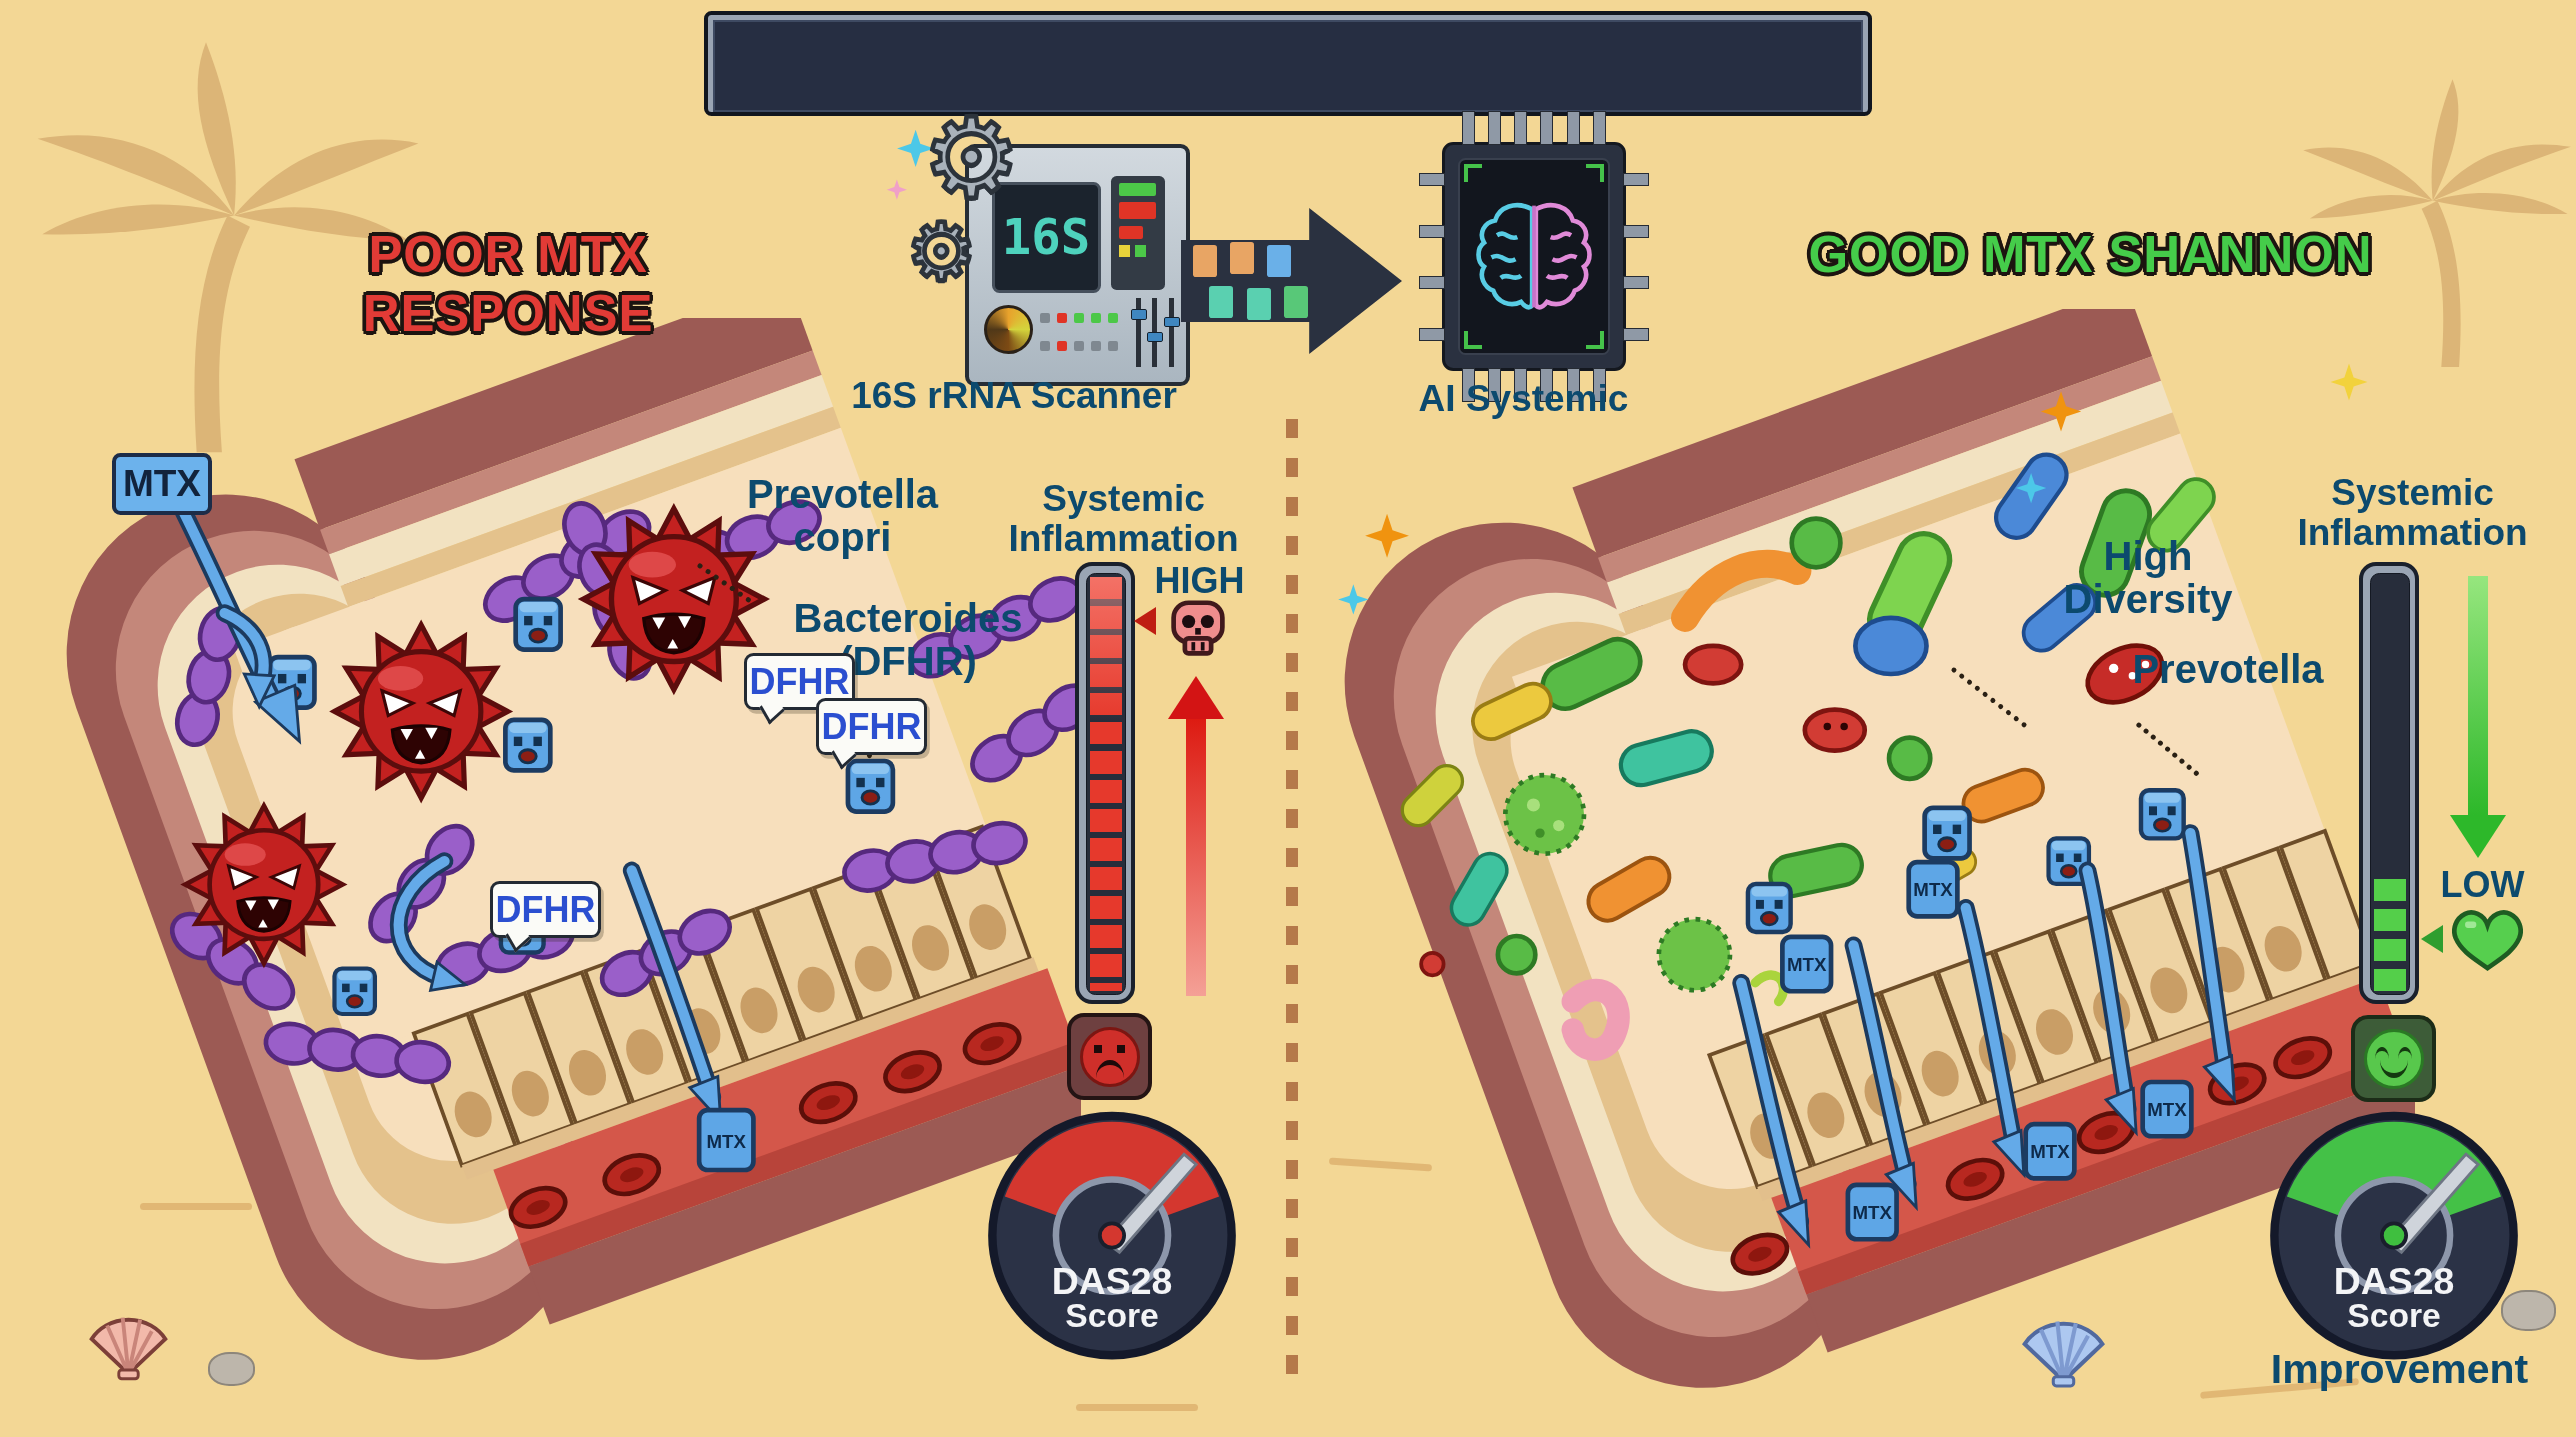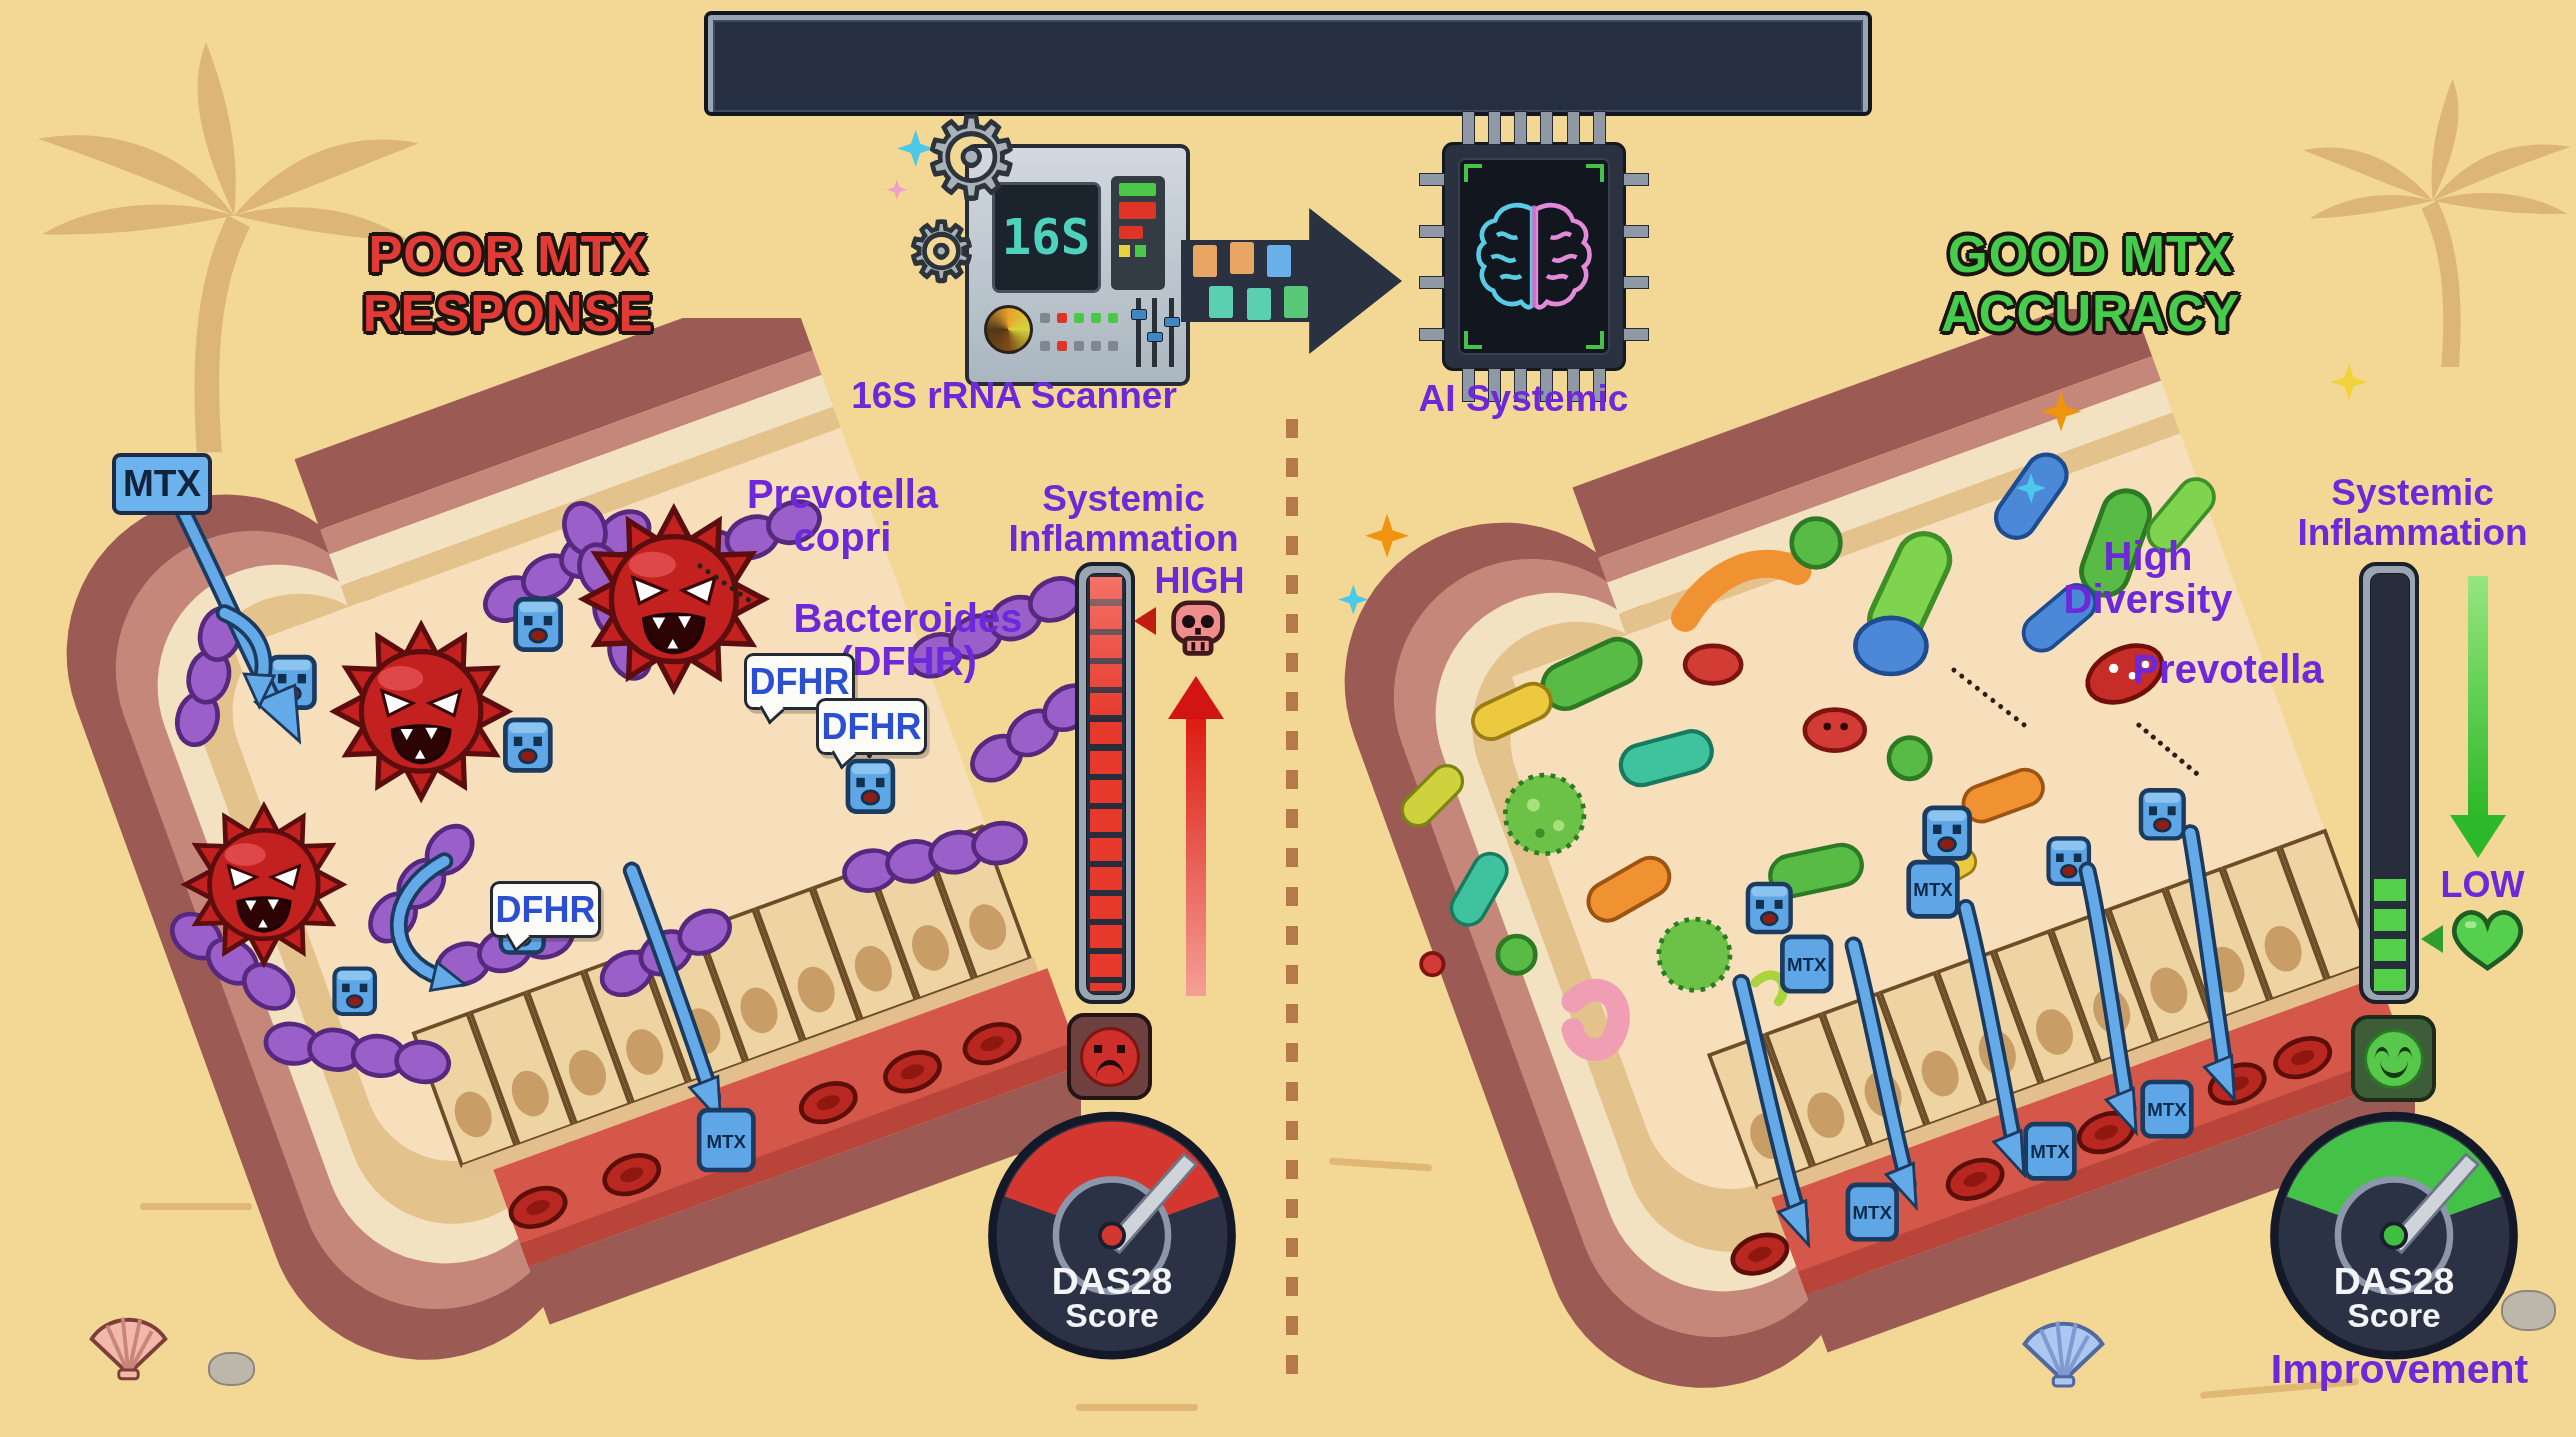--- a/index.html
+++ b/index.html
@@ -1,19 +1,19 @@
 <!DOCTYPE html>
 <html style="font-size:15px"><head>
 <meta charset="utf-8">
 <style>
   html,body{margin:0;padding:0;background:#f3d795;}
   #stage{position:relative;width:2576px;height:1438px;background:#f3d795;overflow:hidden;
          font-family:"Liberation Sans",sans-serif;}
   .abs{position:absolute;}
-  .lbl{font-weight:bold;color:#6d28d9;text-align:center;line-height:1.07;}
+  .lbl{font-weight:bold;color:#0c4a6e;text-align:center;line-height:1.07;}
   .ptitle{font-weight:bold;text-align:center;letter-spacing:0.9px;
     text-shadow:3.7px 0 0 #1c1410,-3.7px 0 0 #1c1410,0 3.7px 0 #1c1410,0 -3.7px 0 #1c1410,
                 2.8px 2.8px 0 #1c1410,-2.8px 2.8px 0 #1c1410,2.8px -2.8px 0 #1c1410,-2.8px -2.8px 0 #1c1410;}
   
   .banner{left:704px;top:11.2px;width:1168px;height:105px;background:#99a4b3;border:4.7px solid #11161f;
           border-radius:7.5px;padding:4.7px;box-sizing:border-box;}
   .banner-inner{height:100%;background:#262e42;border:2.8px solid #3e4a62;display:flex;flex-direction:column;
           align-items:center;justify-content:center;gap:1.9px;}
   .bline1{font-size:41px;font-weight:bold;color:#f4f4f2;letter-spacing:0.9px;white-space:nowrap;}
   .bline1 .val{color:#57d457;margin-left:13px;}
@@ -445,21 +445,21 @@
   <svg class="abs" style="left:2321px;top:354px" width="56" height="56" viewBox="0 0 60 60">
     <use href="#star" transform="translate(30,30) scale(1.1)" fill="#f2d23c"></use>
   </svg>
 
   <div class="abs banner">
     <div class="banner-inner">
     </div>
   </div>
 
   <div class="abs ptitle" style="left:220px;top:225px;width:576px;font-size:51px;color:#e23b36">POOR MTX RESPONSE</div>
-  <div class="abs ptitle" style="left:1805px;top:225px;width:571px;font-size:51px;color:#45cc4a">GOOD MTX ACCURACY</div>
+  <div class="abs ptitle" style="left:1805px;top:225px;width:571px;font-size:51px;color:#45cc4a">GOOD MTX SHANNON</div>
 
   <div class="abs scan-body">
     <div class="abs scan-screen">
         <span>16S</span>
       </div>
     <div class="abs scan-panel">
       <div class="sbar" style="width:37px;height:13px;background:#4cc848"></div>
       <div class="sbar" style="width:37px;height:17px;background:#e03426"></div>
       <div class="sbar" style="width:24px;height:13px;background:#e03426"></div>
       <div style="display:flex;gap:5.6px">

